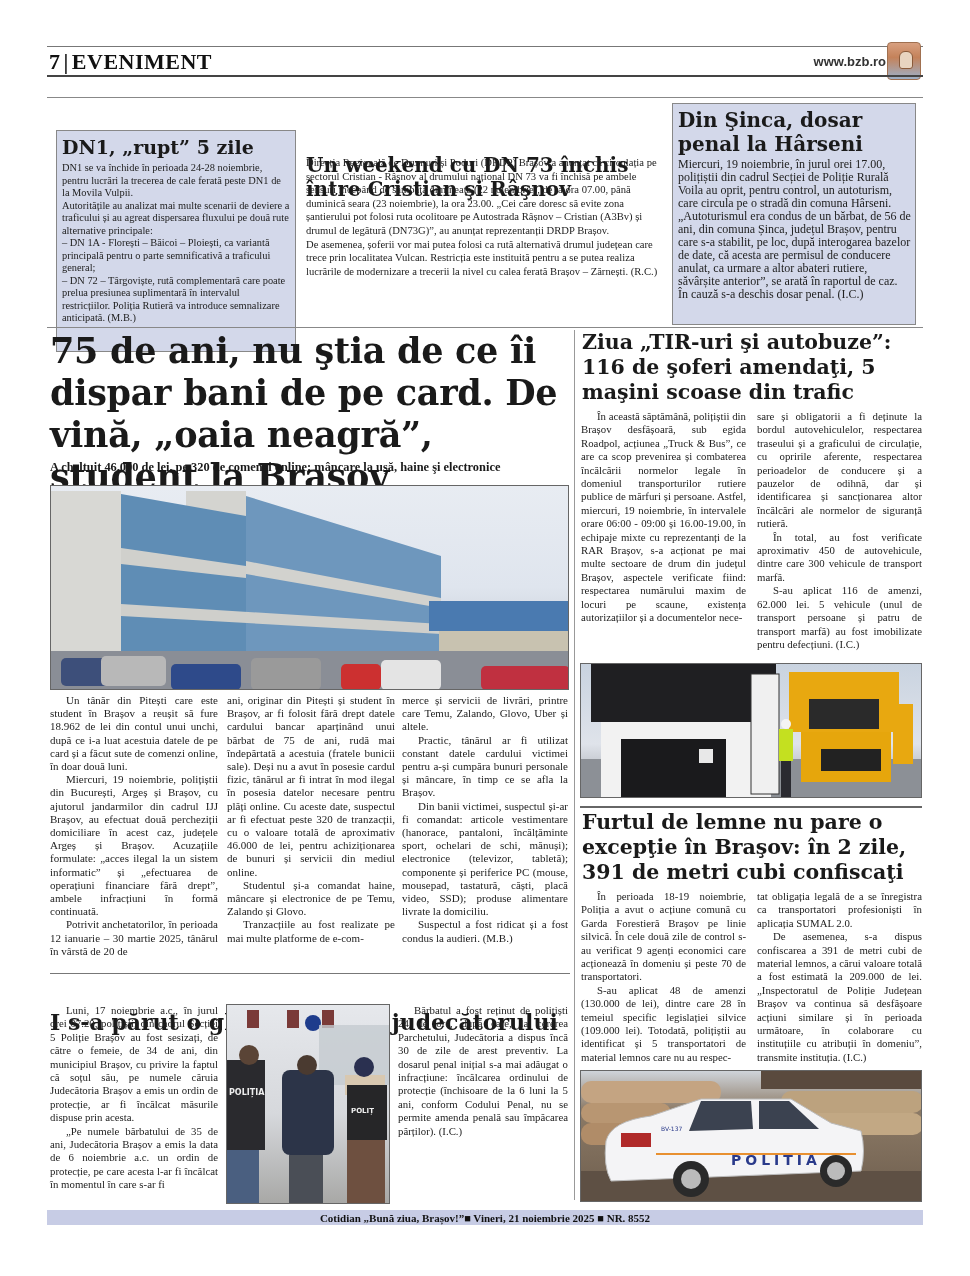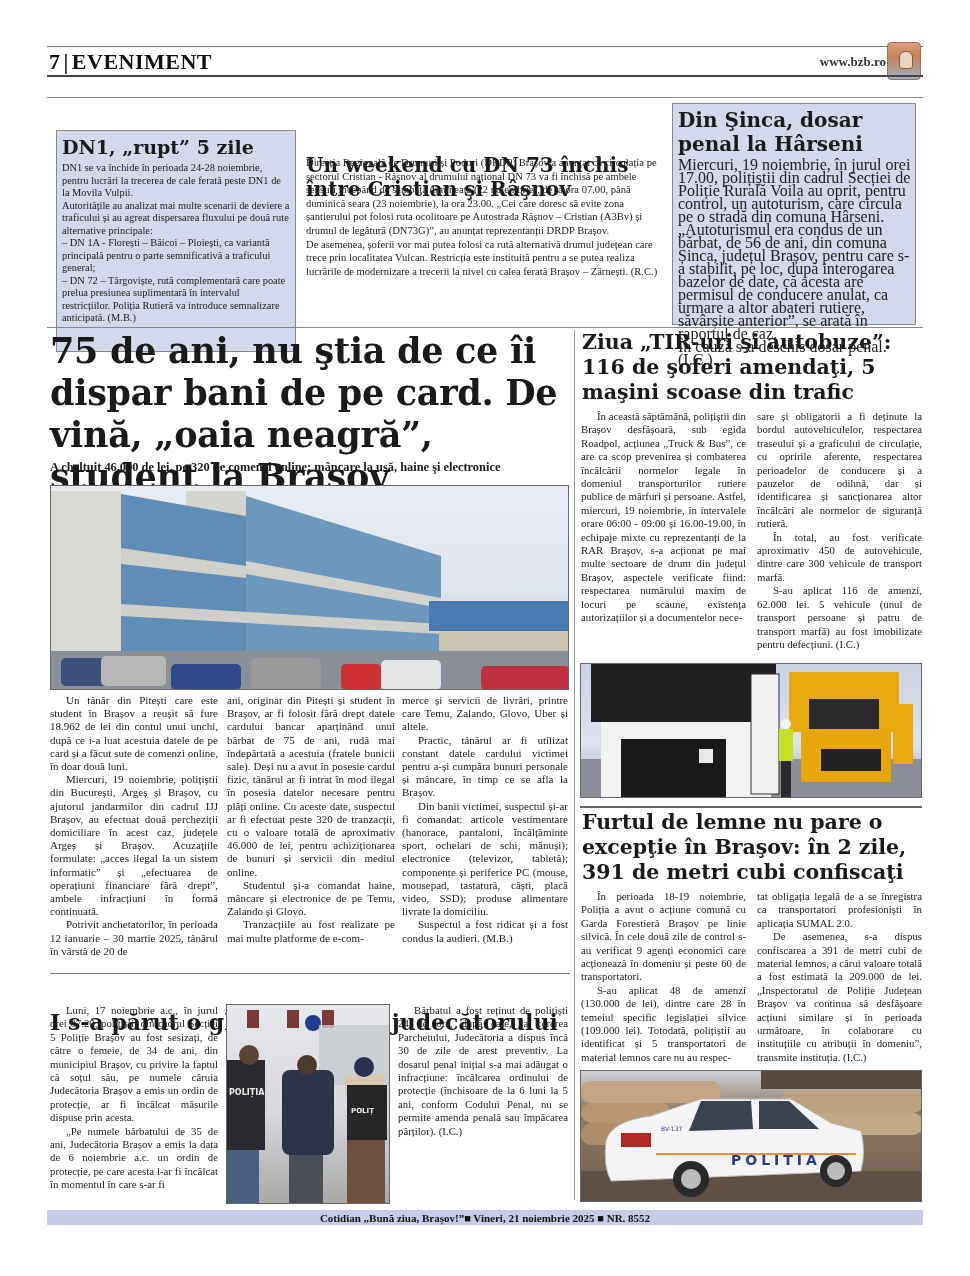--- a/index.html
+++ b/index.html
@@ -1,21 +1,21 @@
 <!DOCTYPE html>
 <html><head>
 <meta charset="utf-8">
 <style>
 *{box-sizing:border-box;margin:0;padding:0}
 html,body{width:970px;height:1276px;background:#fff;overflow:hidden}
 body{position:relative;font-family:"DejaVu Serif","Liberation Serif",serif;color:#1a1a1a}
 .abs{position:absolute}
 .rule{position:absolute;left:47px;width:876px;height:2px;background:#555}
 .sec-title{position:absolute;left:49px;top:49px;font-family:"Liberation Serif",serif;font-weight:bold;font-size:22px;letter-spacing:0.5px;color:#111}
-.site{position:absolute;right:84px;top:54px;font-family:Liberation Serif, serif;font-weight:bold;font-size:13px;color:#333}
+.site{position:absolute;right:84px;top:54px;font-family:Liberation Sans, sans-serif;font-weight:bold;font-size:13px;color:#333}
 .crest{position:absolute;left:887px;top:42px;width:34px;height:38px;border-radius:4px;background:linear-gradient(180deg,#d8a080,#c4825a 40%,#9db0c8);border:1px solid #a07050}
 .crest:after{content:"";position:absolute;left:11px;top:8px;width:12px;height:16px;border-radius:6px 6px 3px 3px;background:#e8d4c0;border:1px solid #8a5a3a}
 .box{position:absolute;top:103px;height:222px;border:1px solid #888}
 .box.tint{background:#d3d8ea}
 .bt{font-family:"DejaVu Serif",serif;font-weight:bold;color:#1a1a1a;line-height:1.15}
 .body{font-family:"Liberation Serif",serif;font-size:11px;line-height:13.2px;color:#222;text-align:justify;hyphens:manual}
 .body p{margin:0}
 .body .ind{text-indent:16px}
 .headline{font-family:"DejaVu Serif",serif;font-weight:bold;color:#1a1a1a}
 .col{position:absolute}
@@ -47,21 +47,21 @@
 <div class="box" style="left:298px;width:370px;border:none;">
   <div class="bt" style="position:absolute;left:8px;top:2px;width:360px;font-size:20px;line-height:24px;margin-top:48px;">Un weekend cu DN 73 închis între Cristian şi Râşnov</div>
   <div class="body" style="position:absolute;left:8px;top:53px;width:360px;font-size:10.6px;line-height:13.6px;text-align:left">
     <p>Direcția Regională de Drumuri și Poduri (DRDP) Brașov a anunțat că circulația pe sectorul Cristian - Râșnov al drumului național DN 73 va fi închisă pe ambele sensuri începând de sâmbătă dimineață (22 noiembrie), de la ora 07.00, până duminică seara (23 noiembrie), la ora 23.00. „Cei care doresc să evite zona șantierului pot folosi ruta ocolitoare pe Autostrada Râșnov – Cristian (A3Bv) și drumul de legătură (DN73G)”, au anunțat reprezentanții DRDP Brașov.</p>
     <p>De asemenea, șoferii vor mai putea folosi ca rută alternativă drumul județean care trece prin localitatea Vulcan. Restricția este instituită pentru a se putea realiza lucrările de modernizare a trecerii la nivel cu calea ferată Brașov – Zărnești. (R.C.)</p>
   </div>
 </div>
 
 <div class="box tint" style="left:672px;width:244px;">
   <div class="bt" style="position:absolute;left:5px;top:4px;width:236px;font-size:20px;line-height:24px;">Din Şinca, dosar penal la Hârseni</div>
-  <div class="body" style="position:absolute;left:5px;top:54px;width:234px;font-size:16px;line-height:13px;text-align:left">
+  <div class="body" style="position:absolute;left:5px;top:54px;width:234px;font-size:12px;line-height:13px;text-align:left">
     <p>Miercuri, 19 noiembrie, în jurul orei 17.00, polițiștii din cadrul Secției de Poliție Rurală Voila au oprit, pentru control, un autoturism, care circula pe o stradă din comuna Hârseni.</p>
     <p>„Autoturismul era condus de un bărbat, de 56 de ani, din comuna Șinca, județul Brașov, pentru care s-a stabilit, pe loc, după interogarea bazelor de date, că acesta are permisul de conducere anulat, ca urmare a altor abateri rutiere, săvârșite anterior”, se arată în raportul de caz.</p>
     <p>În cauză s-a deschis dosar penal. (I.C.)</p>
   </div>
 </div>
 
 <div class="rule" style="top:327px;height:1px;background:#888"></div>
 
 <div class="headline abs" style="left:50px;top:330px;width:520px;font-size:35px;line-height:42px;letter-spacing:-0.3px">75 de ani, nu ştia de ce îi dispar bani de pe card. De vină, „oaia neagră”, student la Braşov</div>
 <div class="abs" style="left:50px;top:460px;width:520px;font-family:'Liberation Serif',serif;font-weight:bold;font-size:12.4px;color:#1a1a1a">A cheltuit 46.000 de lei, pe 320 de comenzi online: mâncare la uşă, haine şi electronice</div>
@@ -133,21 +133,21 @@
     <rect x="198" y="65" width="14" height="32" fill="#c4e020"></rect>
     <circle cx="205" cy="60" r="5" fill="#f4f4f4"></circle>
     <rect x="200" y="97" width="10" height="38" fill="#2a2a30"></rect>
   </svg>
 </div>
 
 <div class="rule" style="left:580px;width:342px;top:806px;height:2px;background:#666"></div>
 
 <div class="headline abs" style="left:582px;top:810px;width:345px;font-size:20.5px;line-height:25px">Furtul de lemne nu pare o excepţie în Braşov: în 2 zile, 391 de metri cubi confiscaţi</div>
 <div class="col body" style="left:581px;top:890px;width:165px;font-size:10.8px;line-height:13.4px">
-  <p class="ind">În perioada 18-19 noiembrie, Poliția a avut o acțiune comună cu Garda Forestieră Brașov pe linie silvică. În cele două zile de control s-au verificat 9 agenți economici care acționează în domeniu și peste 60 de transportatori.</p>
+  <p class="ind">În perioada 18-19 noiembrie, Poliția a avut o acțiune comună cu Garda Forestieră Brașov pe linie silvică. În cele două zile de control s-au verificat 9 agenți economici care acționează în domeniu și peste 70 de transportatori.</p>
   <p class="ind">S-au aplicat 48 de amenzi (130.000 de lei), dintre care 28 în temeiul specific legislației silvice (109.000 lei). Totodată, polițiștii au identificat și 5 transportatori de material lemnos care nu au respec-</p>
 </div>
 <div class="col body" style="left:757px;top:890px;width:165px;font-size:10.8px;line-height:13.4px">
   <p>tat obligația legală de a se înregistra ca transportatori profesioniști în aplicația SUMAL 2.0.</p>
   <p class="ind">De asemenea, s-a dispus confiscarea a 391 de metri cubi de material lemnos, a cărui valoare totală a fost estimată la 209.000 de lei. „Inspectoratul de Poliție Județean Brașov va continua să desfășoare acțiuni similare și în perioada următoare, în colaborare cu instituțiile cu atribuții în domeniu”, transmite instituția. (I.C.)</p>
 </div>
 
 <div class="photo" style="left:580px;top:1070px;width:342px;height:132px;background:linear-gradient(180deg,#cfd4da 0%,#8c7a66 30%,#6e5e4e 100%)">
   <svg width="342" height="132" viewBox="0 0 342 132">
     <rect x="180" y="0" width="162" height="18" fill="#5a4a3e"></rect>

